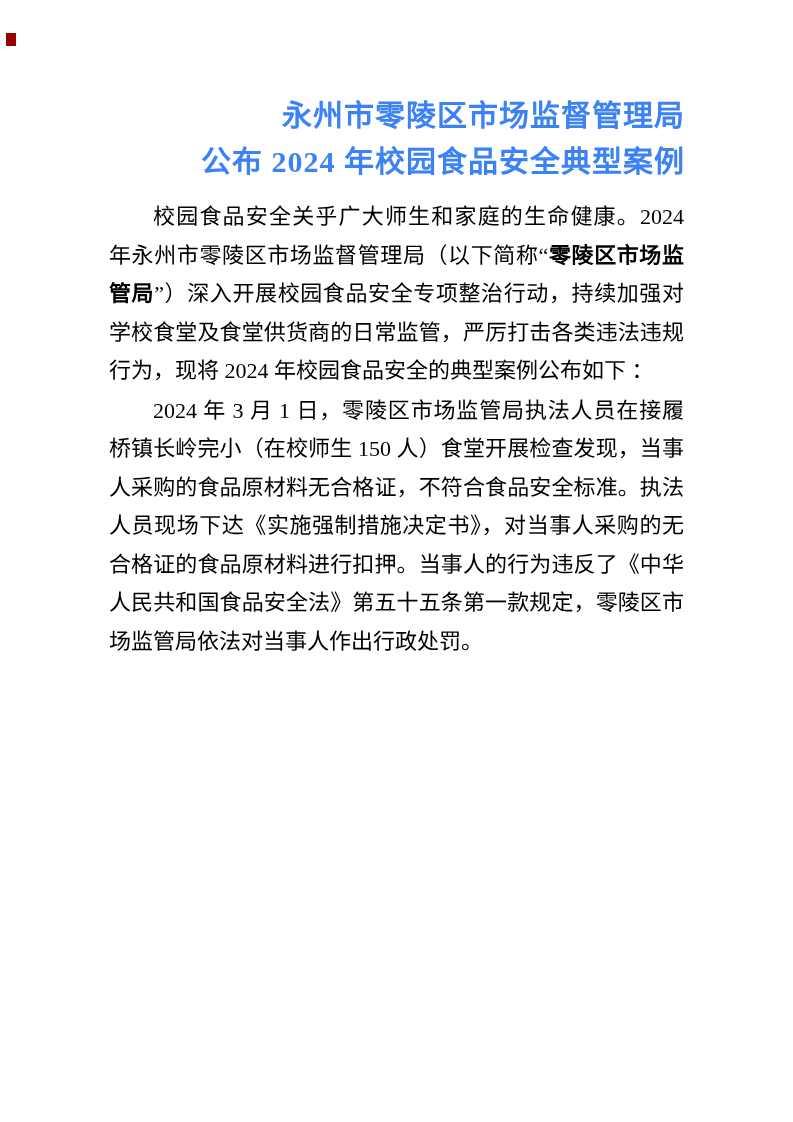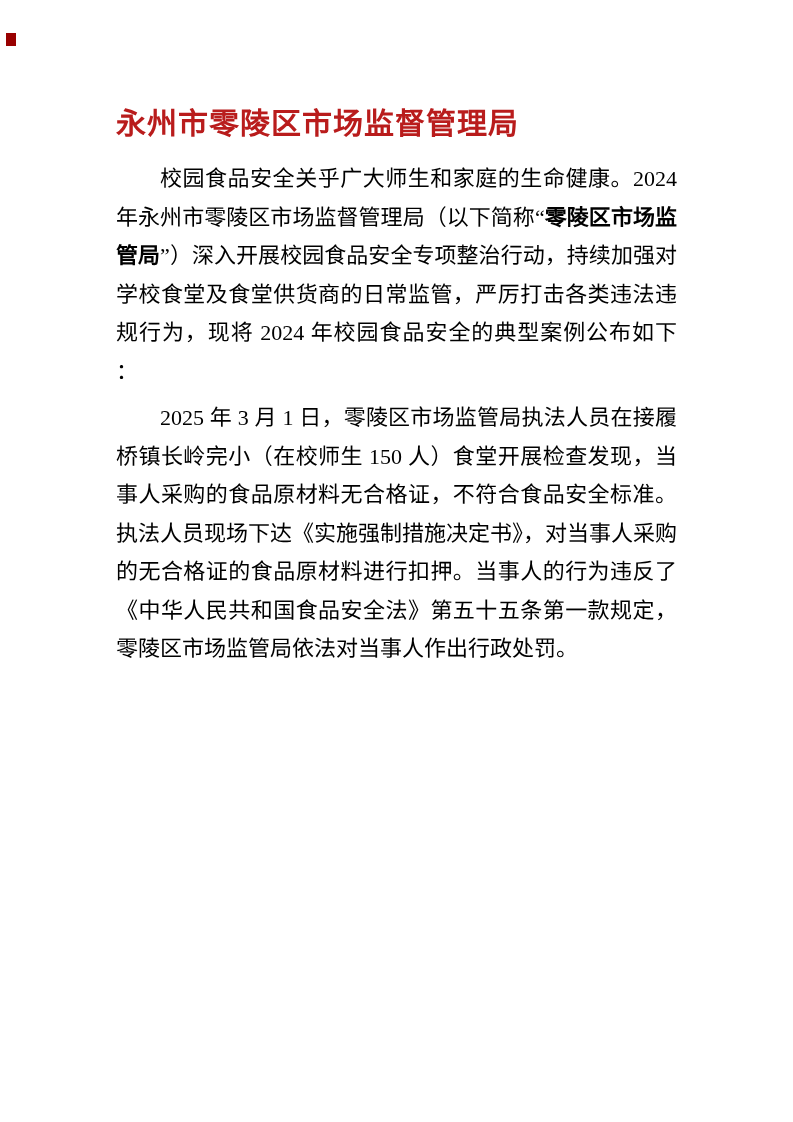--- a/index.html
+++ b/index.html
@@ -23,52 +23,53 @@
     height: 13px;
   }
   .content {
     position: absolute;
     left: 108px;
     top: 0;
     width: 577px;
     padding-top: 93px;
   }
   .doc-title {
-    margin: 8px;
-    text-align: left;
+    margin: 0;
+    text-align: right;
     font-size: 30px;
     line-height: 46px;
     font-weight: 700;
-    color: #b91c1c;
+    color: #3b82f6;
     letter-spacing: 1px;
   }
   .doc-body {
     margin-top: 13px;
     font-size: 22px;
     line-height: 38.5px;
     color: #000000;
     text-align: justify;
   }
   .doc-body p {
-    margin: 8px;
+    margin: 1px;
     text-indent: 2em;
     word-break: break-all;
     font-family: Liberation Serif, serif;
   }
   .doc-body .bold {
     font-weight: 700;
   }
 </style>
 </head>
 <body>
 
 <div class="page" style="background: rgb(255, 255, 255);">
   <div class="corner-mark" style="background: rgb(153, 0, 0);"></div>
   <div class="content">
     <h1 class="doc-title">
       <span>永州市零陵区市场监督管理局</span><br>
+      <span>公布 2024 年校园食品安全典型案例</span>
     </h1>
     <div class="doc-body">
         <p><span>校园食品安全关乎广大师生和家庭的生命健康。2024 年永州市零陵区市场监督管理局（以下简称“</span><span class="bold">零陵区市场监管局</span><span>”）深入开展校园食品安全专项整治行动，持续加强对学校食堂及食堂供货商的日常监管，严厉打击各类违法违规行为，现将 2024 年校园食品安全的典型案例公布如下 ：</span></p>
-        <p><span>2025 年 3 月 1 日，零陵区市场监管局执法人员在接履桥镇长岭完小（在校师生 150 人）食堂开展检查发现，当事人采购的食品原材料无合格证，不符合食品安全标准。执法人员现场下达《实施强制措施决定书》，对当事人采购的无合格证的食品原材料进行扣押。当事人的行为违反了《中华人民共和国食品安全法》第五十五条第一款规定，零陵区市场监管局依法对当事人作出行政处罚。</span></p>
+        <p><span>2024 年 3 月 1 日，零陵区市场监管局执法人员在接履桥镇长岭完小（在校师生 150 人）食堂开展检查发现，当事人采购的食品原材料无合格证，不符合食品安全标准。执法人员现场下达《实施强制措施决定书》，对当事人采购的无合格证的食品原材料进行扣押。当事人的行为违反了《中华人民共和国食品安全法》第五十五条第一款规定，零陵区市场监管局依法对当事人作出行政处罚。</span></p>
       </div>
   </div>
 </div>
 
 </body></html>

